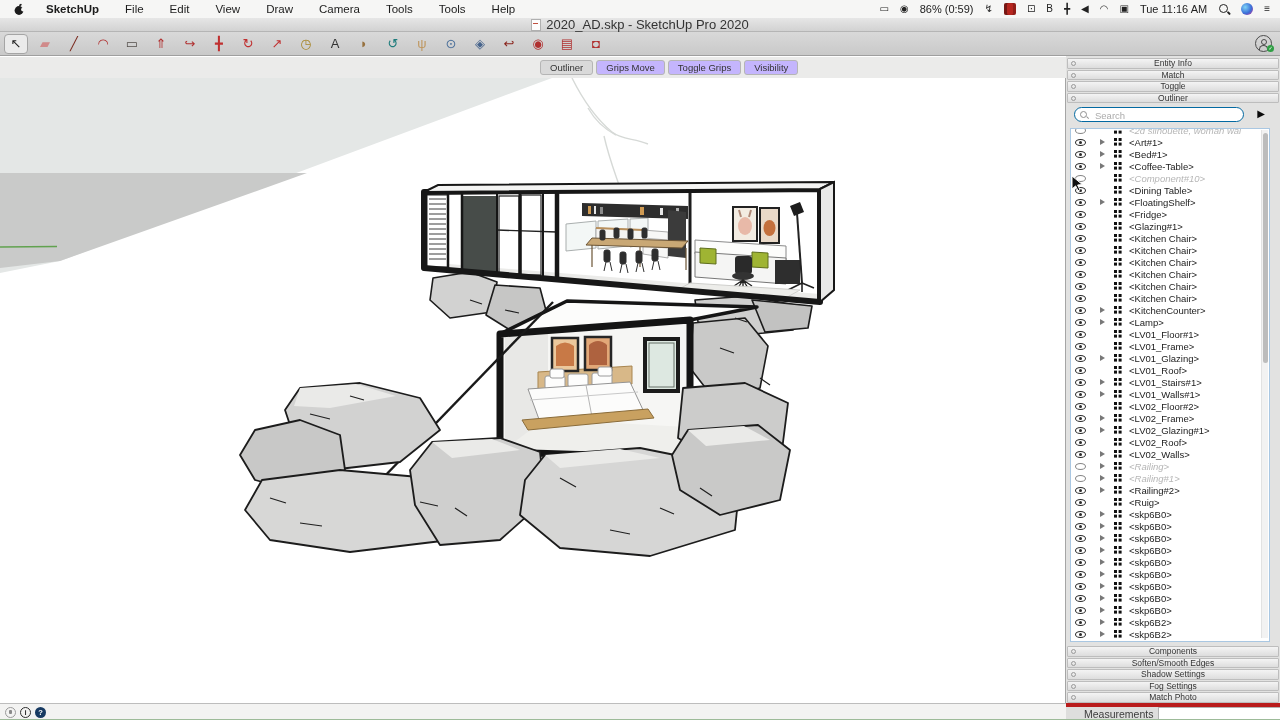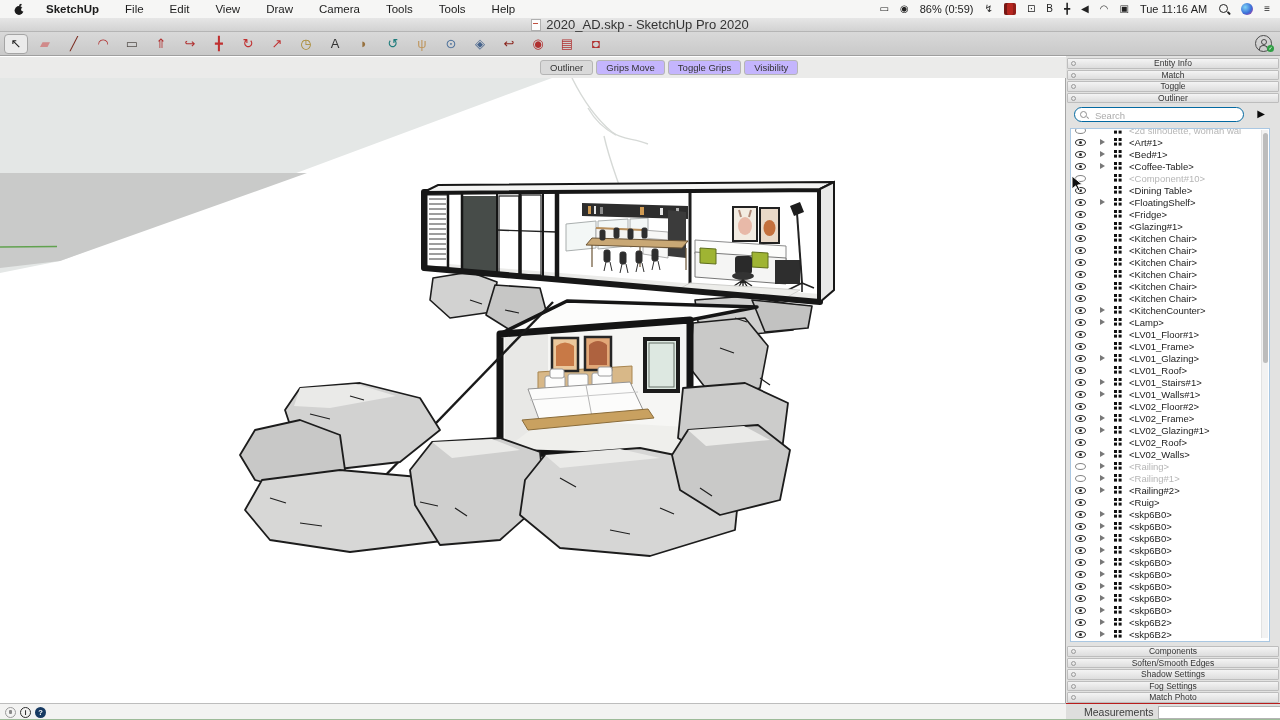--- a/index.html
+++ b/index.html
@@ -91,36 +91,36 @@
     border-radius:50%;box-sizing:border-box;}
   .eye::after{content:"";position:absolute;left:3px;top:1px;width:3px;height:3px;background:#2b2b2b;border-radius:50%;}
   .eye.off{border-color:#878787;}
   .eye.off::after{display:none;}
   .arr{position:absolute;left:29px;top:3px;width:0;height:0;border-left:5px solid #787878;
     border-top:3.2px solid transparent;border-bottom:3.2px solid transparent;}
   .gicon{position:absolute;left:43px;top:2px;width:8px;height:8px;}
   .gicon::before{content:"";position:absolute;left:0;top:0;width:3.4px;height:3.4px;background:#101010;
     box-shadow:4.6px 0 #101010, 0 4.6px #101010, 4.6px 4.6px #101010;}
   .olabel{position:absolute;left:58px;top:0.5px;font-size:9.5px;color:#1b1b1b;white-space:nowrap;}
-  .orow.hid .olabel{color:#b6b6b6;}
+  .orow.hid .olabel{color:#b6b6b6;font-style:italic;}
   #outliner-scrollbar{position:absolute;right:1px;top:1px;width:6px;height:508px;background:#f2f2f2;border-left:1px solid #e2e2e2;}
   #outliner-scroll-thumb{position:absolute;left:0.5px;top:3px;width:5px;height:230px;background:#bcbcbc;border-radius:3px;}
 
   
   #statusbar-left{position:absolute;left:0;top:703px;width:1066px;height:17px;background:#f3f3f2;
     border-top:1px solid #bdbdbd;display:flex;align-items:center;box-sizing:border-box;padding-left:5px;gap:4px;}
   .sb-icon{width:11px;height:11px;border-radius:50%;box-sizing:border-box;font-size:7.5px;
     display:inline-flex;align-items:center;justify-content:center;}
   .geolocation-icon{border:1.3px solid #9a9a9a;color:#9a9a9a;position:relative;}
   .geolocation-icon::after{content:"";position:absolute;left:2.5px;top:2.5px;width:3.5px;height:3.5px;background:#8a8a8a;border-radius:1px;}
   .info-icon{border:1.3px solid #2e2e2e;color:#2e2e2e;font-weight:bold;}
   .help-icon{background:#173a62;color:#fff;font-weight:bold;}
   #status-hint{font-size:10.5px;color:#1e1e1e;margin-left:6px;}
   #statusbar-right{position:absolute;left:1066px;top:703px;width:214px;height:17px;background:#dededd;
-    border-top:1px solid #b91c1c;display:flex;align-items:center;box-sizing:border-box;}
+    border-top:4px solid #b91c1c;display:flex;align-items:center;box-sizing:border-box;}
   #measurements-label{font-size:10.5px;color:#3d3d3d;margin-left:18px;}
   #measurements-input{width:118px;height:11px;margin-left:5px;background:#fff;border:1px solid #b3b3b3;
     font-size:9px;padding:0 2px;}
   #bottom-green-line{position:absolute;left:0;top:718.5px;width:1280px;height:1.5px;background:#9dbb99;}
 
   
   #mouse-cursor{position:absolute;left:1071px;top:176px;width:14px;height:17px;pointer-events:none;}
 </style>
 </head>
 <body>

